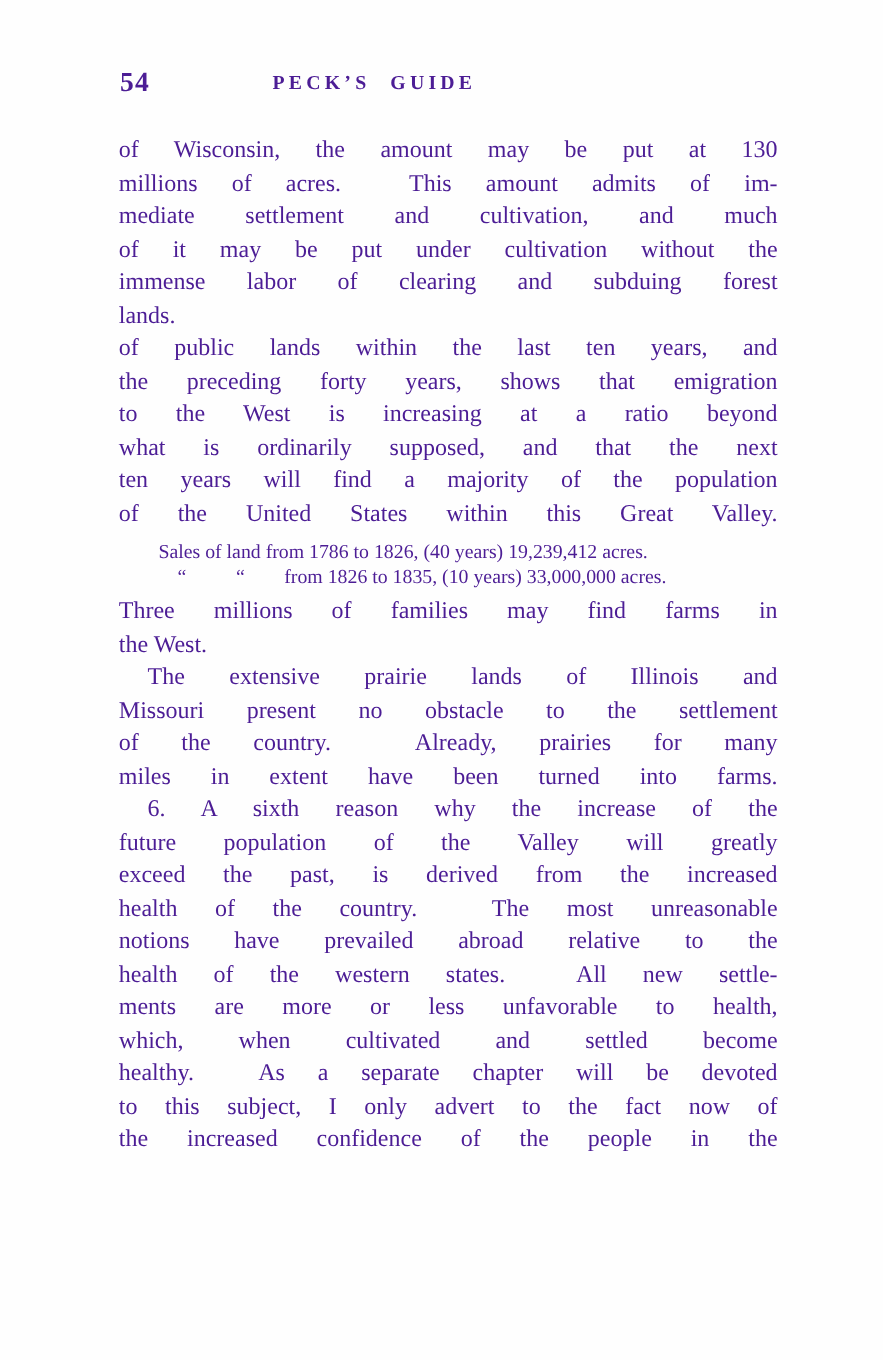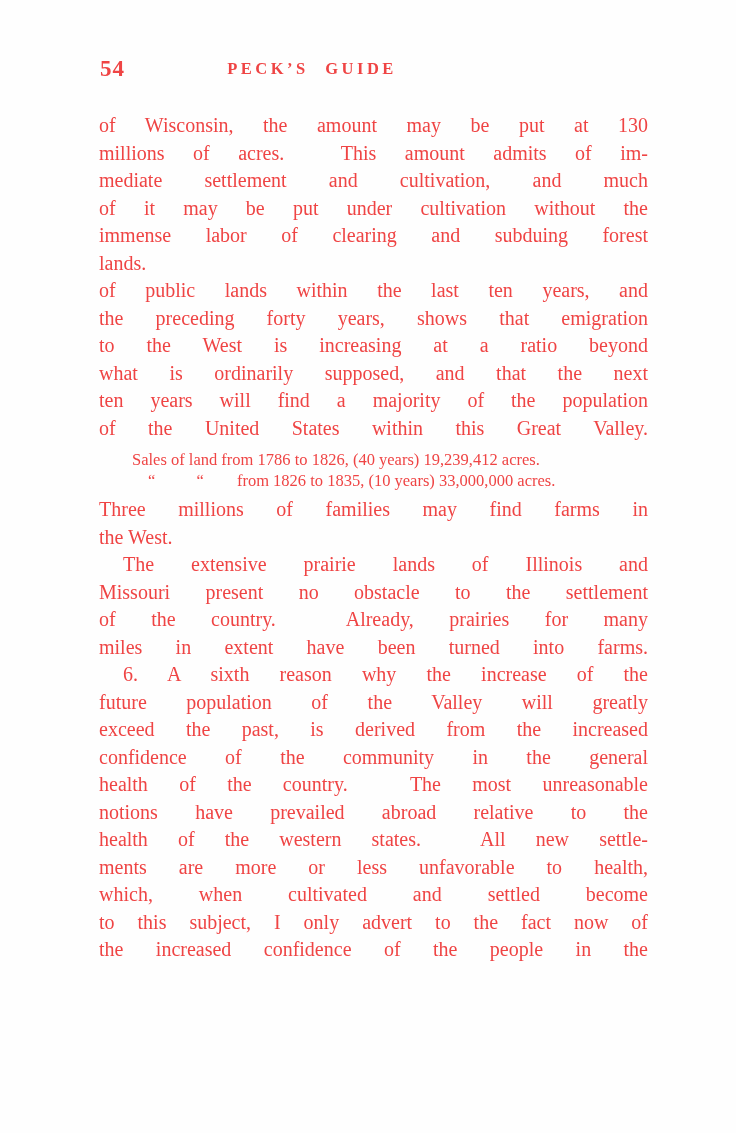--- a/index.html
+++ b/index.html
@@ -7,21 +7,21 @@
     padding: 0;
     background: #ffffff;
   }
   .page {
     position: relative;
     width: 736px;
     height: 1133px;
     background: #fefefe;
     overflow: hidden;
     font-family: "Liberation Serif", "DejaVu Serif", serif;
-    color: #ef4444;
+    color: #4c1d95;
   }
   .header {
     position: absolute;
     top: 56px;
     left: 0;
     width: 736px;
     height: 30px;
   }
   .pagenum {
     position: absolute;
@@ -93,22 +93,22 @@
       <div class="line small second">“&nbsp;&nbsp;&nbsp;&nbsp;&nbsp;&nbsp;&nbsp;&nbsp;&nbsp;&nbsp;“&nbsp;&nbsp;&nbsp;&nbsp;&nbsp;&nbsp;&nbsp;&nbsp;from 1826 to 1835, (10 years) 33,000,000 acres.</div>
       <div class="line">Three millions of families may find farms in</div>
       <div class="line left">the West.</div>
       <div class="line indent">The extensive prairie lands of Illinois and</div>
       <div class="line">Missouri present no obstacle to the settlement</div>
       <div class="line">of the country.&nbsp; Already, prairies for many</div>
       <div class="line">miles in extent have been turned into farms.</div>
       <div class="line indent">6. A sixth reason why the increase of the</div>
       <div class="line">future population of the Valley will greatly</div>
       <div class="line">exceed the past, is derived from the increased</div>
-      <div class="line">confidence of the community in the general</div>
       <div class="line">health of the country.&nbsp; The most unreasonable</div>
       <div class="line">notions have prevailed abroad relative to the</div>
       <div class="line">health of the western states.&nbsp; All new settle-</div>
       <div class="line">ments are more or less unfavorable to health,</div>
       <div class="line">which, when cultivated and settled become</div>
+      <div class="line">healthy.&nbsp; As a separate chapter will be devoted</div>
       <div class="line">to this subject, I only advert to the fact now of</div>
       <div class="line">the increased confidence of the people in the</div>
     </div>
 </div>
 
 </body></html>

